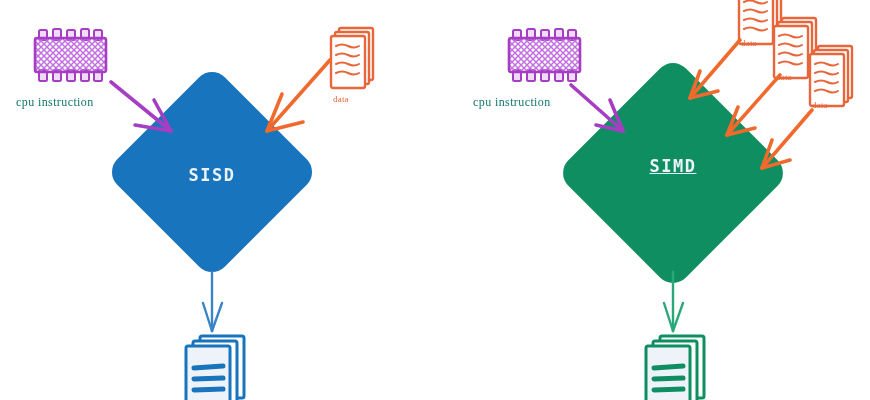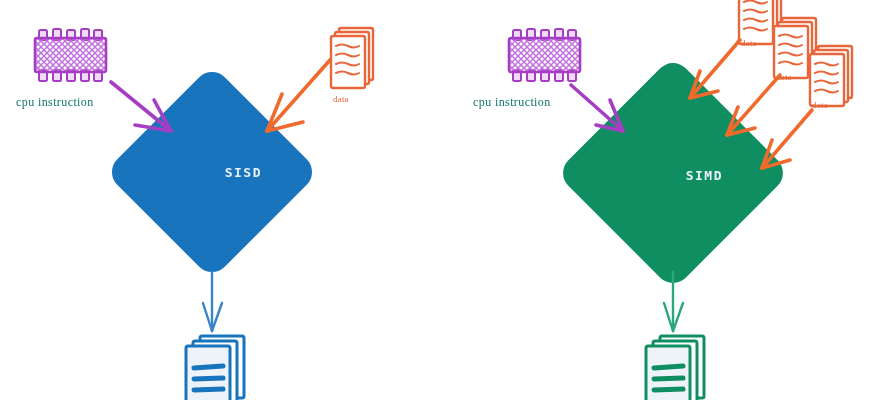--- a/index.html
+++ b/index.html
@@ -20,24 +20,24 @@
   
   .diamond{
     position:absolute;
     border-radius:18px;
     transform:rotate(45deg);
   }
   .diamond-label{
     position:absolute;
     color:#eaf2fb;
     font-family:"DejaVu Sans Mono", monospace;
-    font-size:13px;
+    font-size:17px;
     letter-spacing:1.5px;
     font-weight:600;
-    text-align:right;
+    text-align:center;
     user-select:none;
   }
   .caption{
     position:absolute;
     font-family:Liberation Serif, serif;
     font-size:12px;
     letter-spacing:.4px;
     white-space:nowrap;
   }
   .caption.purple{color:#0f766e;}
@@ -109,21 +109,21 @@
           <path d="M16,47 L45,46"></path>
           <path d="M16,58 L45,57"></path>
         </g>
       </svg>
     </div>
   </div>
 
   <div class="panel panel-right">
 
     <div class="diamond" style="left:155px;top:90px;width:166px;height:166px;background:#0f8f61;"></div>
-    <div class="diamond-label" style="left:188px;top:168px;width:100px;">SIMD</div>
+    <div class="diamond-label" style="left:188px;top:156px;width:100px;text-decoration:underline;">SIMD</div>
 
     <div class="icon-wrap" style="left:65px;top:26px;width:86px;height:58px;">
       <svg width="86" height="58" viewBox="0 0 86 58">
         <defs>
           <pattern id="hatchP2" width="6" height="6" patternUnits="userSpaceOnUse">
             <path d="M0,0 l6,6 M6,0 l-6,6" stroke="#c26fe0" stroke-width="1.5" fill="none"></path>
           </pattern>
         </defs>
         <g stroke="#a63ec4" stroke-width="2" fill="#f0dbf8" stroke-linejoin="round">
           <rect x="13" y="4" width="8" height="10" rx="1.5"></rect>

